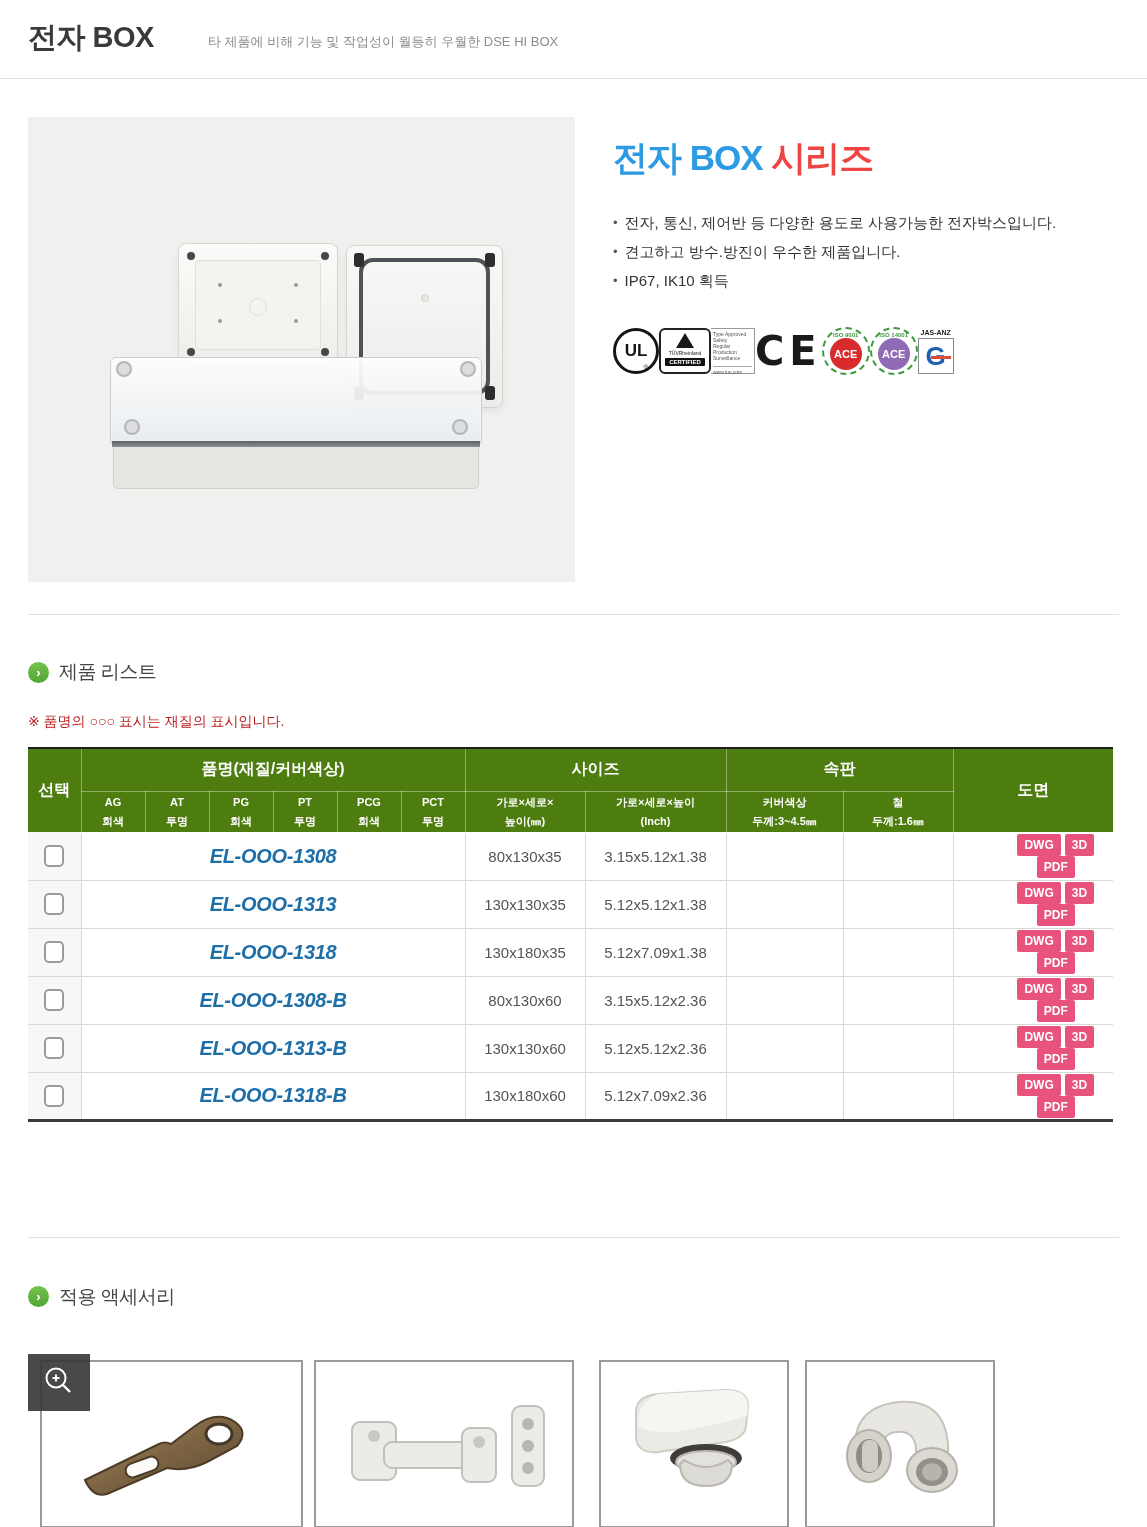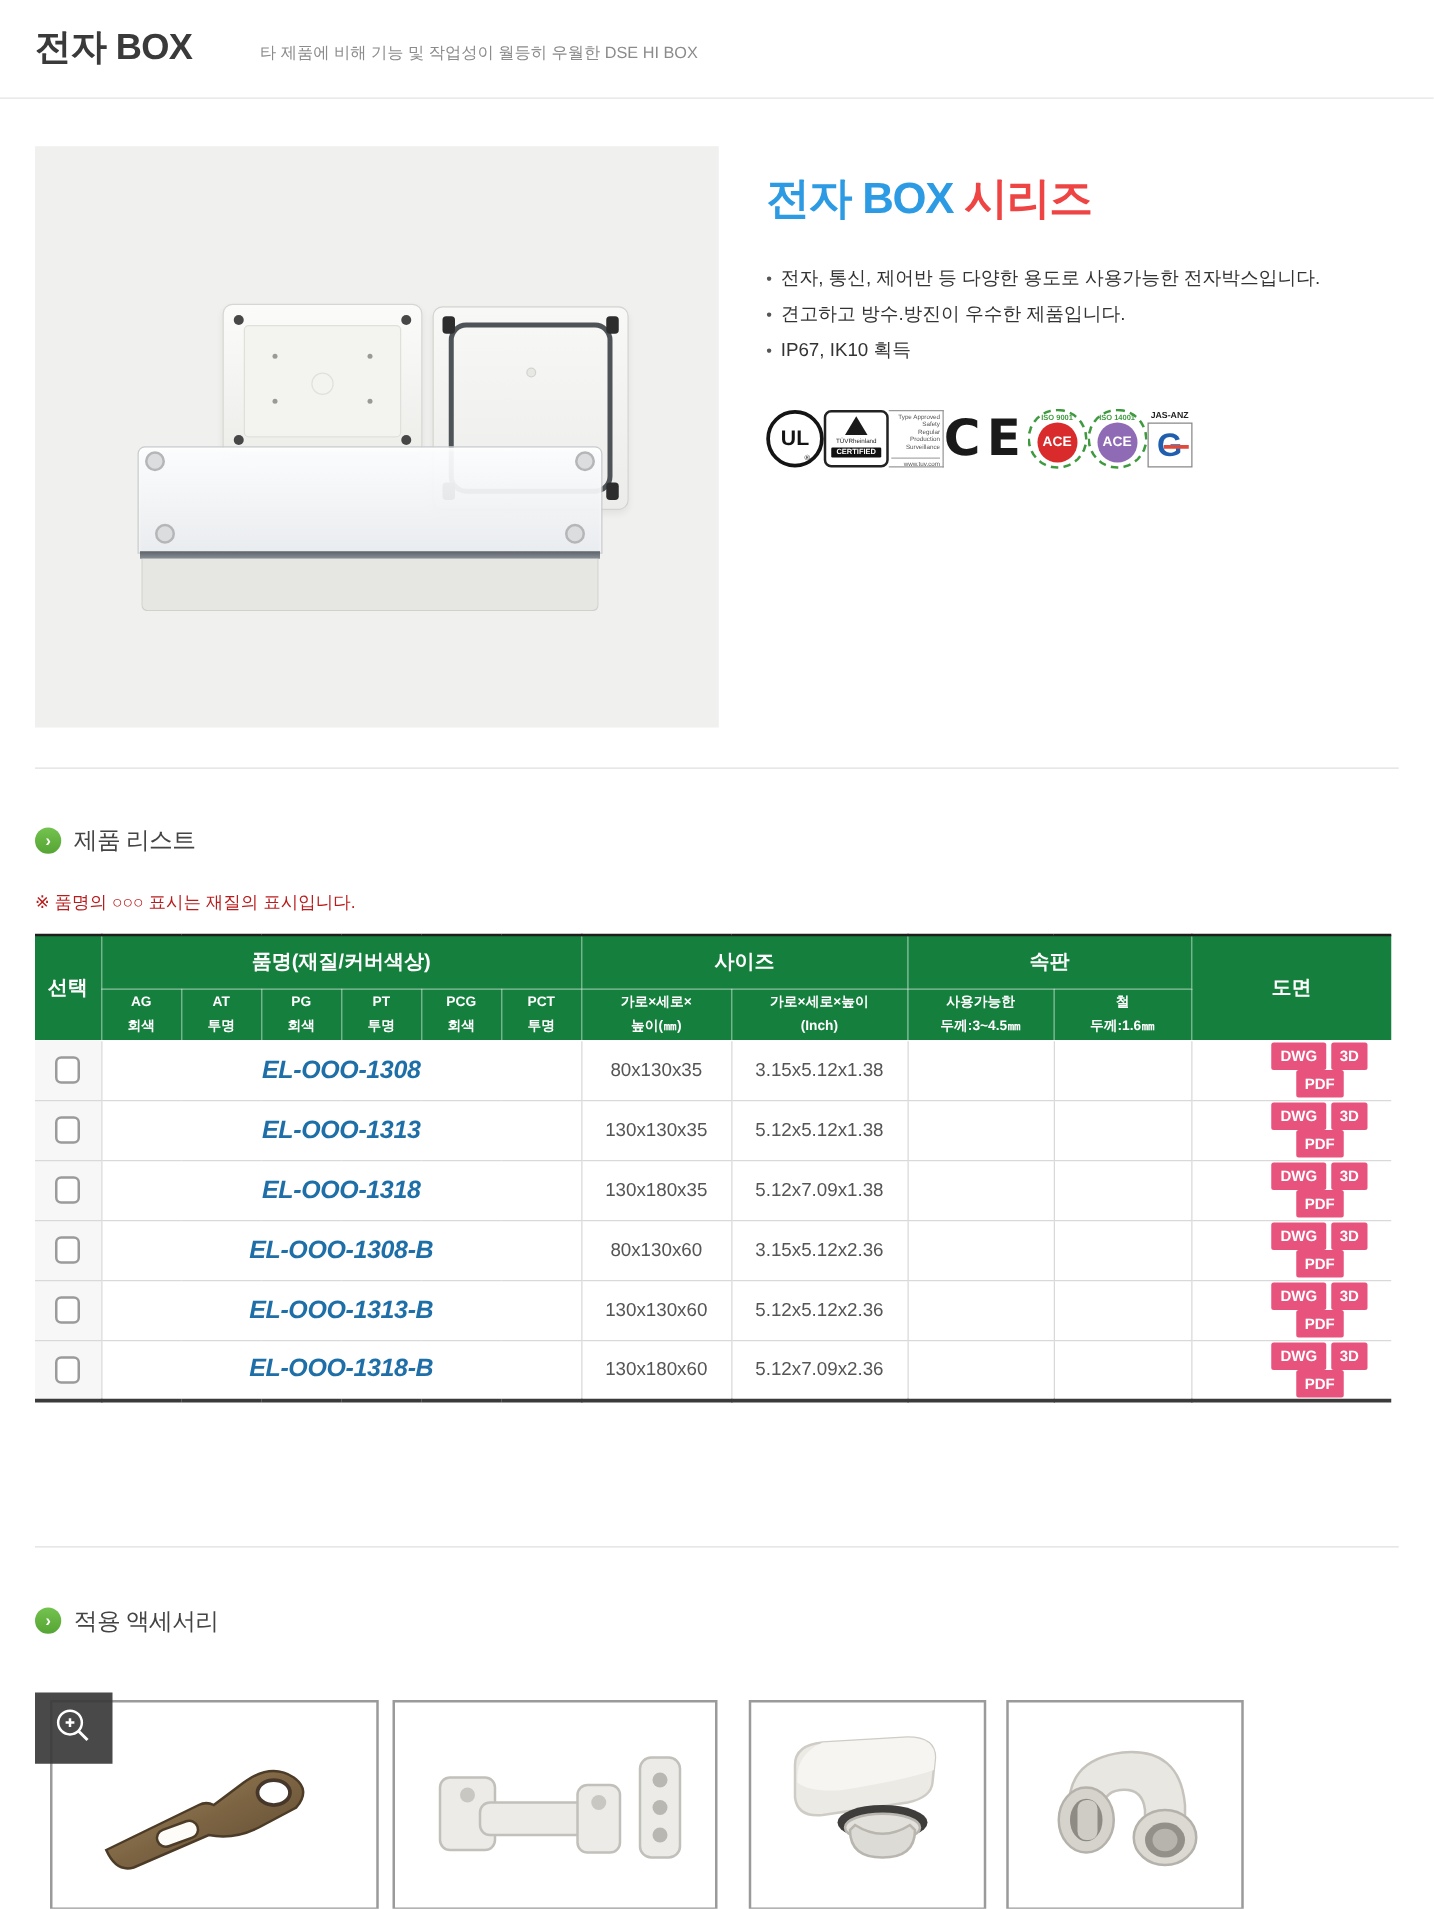--- a/index.html
+++ b/index.html
@@ -67,21 +67,21 @@
 
   .hero-info { padding-left:38px; padding-top:18px; }
   .hero-title { font-size:35px; font-weight:bold; letter-spacing:-1px; }
   .hero-title .t-main { color:#2d9be4; }
   .hero-title .t-tail { color:#ef4444; }
   .hero-bullets { margin-top:26px; }
   .hero-bullet { font-size:15px; color:#333; line-height:29px; display:flex; }
   .hero-bullet .dot { color:#555; margin-right:7px; font-size:13px; }
 
   
-  .certs { display:flex; align-items:center; gap:0; margin-top:32px;text-align:right; }
+  .certs { display:flex; align-items:center; gap:0; margin-top:32px; }
   .badge-ul { width:46px; height:46px; border:3px solid #141414; border-radius:50%;
     display:flex; align-items:center; justify-content:center;
     font-size:17px; font-weight:bold; color:#141414; position:relative; }
   .badge-ul::after { content:"®"; position:absolute; bottom:1px; right:8px; font-size:6px; font-weight:normal; }
   .badge-tuv { display:flex; height:46px; }
   .badge-tuv .tuv-main { width:52px; border:2px solid #222; border-radius:6px;
     display:flex; flex-direction:column; align-items:center; justify-content:flex-start;
     padding-top:3px; background:#fff; }
   .tuv-tri { width:0; height:0; border-left:9px solid transparent; border-right:9px solid transparent;
     border-bottom:15px solid #1a1a1a; position:relative; }
@@ -117,21 +117,21 @@
     background:linear-gradient(#74c24f,#55a534);
     color:#fff; display:flex; align-items:center; justify-content:center;
     font-size:13px; font-weight:bold; line-height:1; }
   .sec-title { font-size:19px; color:#444; letter-spacing:-0.5px; }
   .sh-products { margin-top:44px; }
   .note { font-size:14px; color:#b91c1c; margin-top:28px; }
 
   
   table.products { border-collapse:collapse; table-layout:fixed; width:1085px;
     margin-top:16px; border-top:2px solid #1e1e1e; border-bottom:3px solid #3b3b3b; }
-  .products thead th { background:#15803d; color:#fff; font-weight:bold;
+  .products thead th { background:#4d7c0f; color:#fff; font-weight:bold;
     border:1px solid rgba(255,255,255,0.38); border-top:none; text-align:center; vertical-align:middle; }
   .products thead tr.r1 th { height:43px; font-size:16px; }
   .products thead tr.r2 th { height:41px; font-size:11px; line-height:19px; }
   .products thead th:first-child { border-left:none; }
   .products thead th:last-child { border-right:none; }
   .products tbody td { border:1px solid #d9d9d9; border-left:none; height:48px;
     text-align:center; vertical-align:middle; background:#fff; }
   .products tbody td:last-child { border-right:none;padding-left:45px; }
   .products tbody td.sel { background:#f7f7f7; }
   .checkbox { display:inline-block; width:20px; height:22px; background:#fff;
@@ -322,21 +322,21 @@
           </th>
         <th>
             <div>가로×세로×</div>
             <div>높이(㎜)</div>
           </th>
         <th>
             <div>가로×세로×높이</div>
             <div>(Inch)</div>
           </th>
         <th>
-            <div>사용가능한</div>
+            <div>커버색상</div>
             <div>두께:3~4.5㎜</div>
           </th>
         <th>
             <div>철</div>
             <div>두께:1.6㎜</div>
           </th>
       </tr>
     </thead>
     <tbody>
       <tr>

